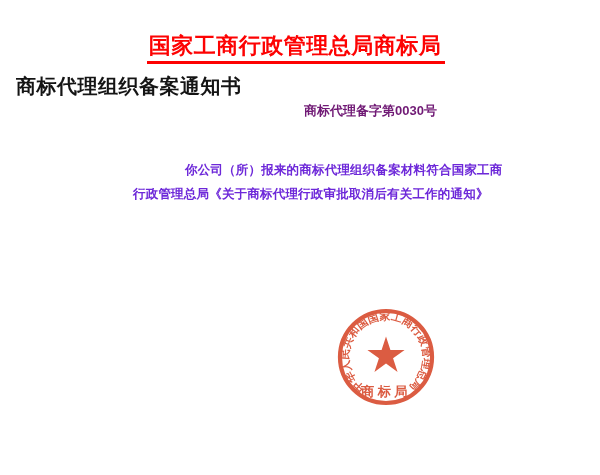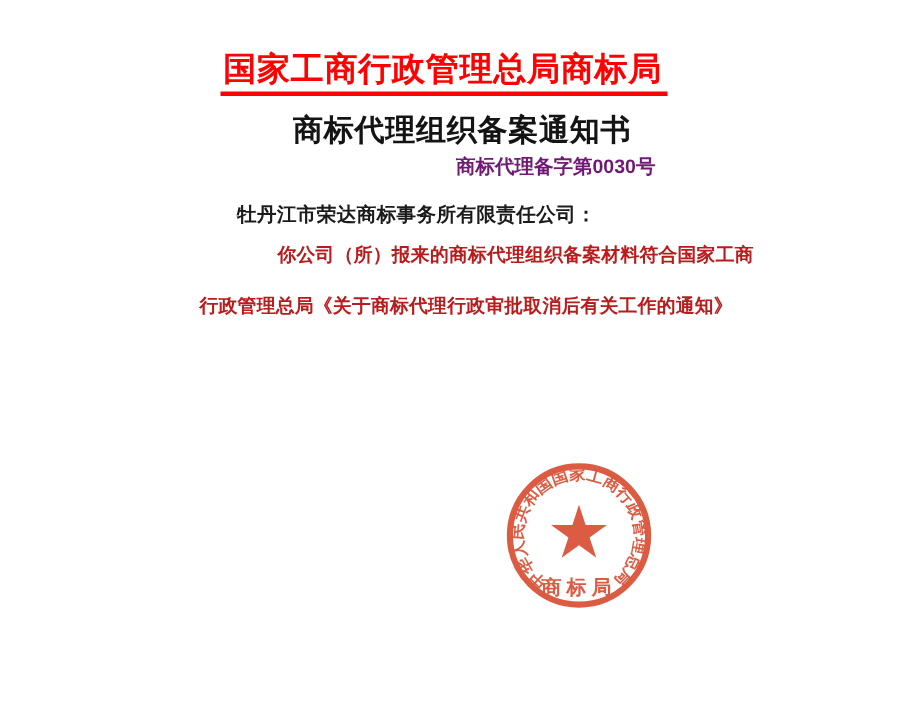--- a/index.html
+++ b/index.html
@@ -41,21 +41,20 @@
     left: 146px;
     top: 448px;
     width: 311px;
     height: 3.6px;
   }
   .doc-title {
     position: absolute;
     top: 73px;
     left: 16px;
     width: 584px;
-    text-align: center;
     font-size: 20px;
     font-weight: bold;
     letter-spacing: 0.5px;
     color: #141414;
     white-space: nowrap;
   }
   .doc-number {
     position: absolute;
     top: 102px;
     left: 304px;
@@ -72,25 +71,25 @@
     font-weight: bold;
     letter-spacing: 0.3px;
     color: #1b1b1b;
     white-space: nowrap;
   }
   .para-line {
     position: absolute;
     font-size: 12.5px;
     font-weight: bold;
     letter-spacing: 0.2px;
-    color: #b91c1c;
+    color: #6d28d9;
     white-space: nowrap;
   }
   .para-line-1 { top: 162px; left: 185px; }
-  .para-line-2 { top: 196px; left: 133px; text-align: center; }
+  .para-line-2 { top: 186px; left: 133px; text-align: center; }
   .para-line-3 { top: 210px; left: 133px; }
   .seal {
     position: absolute;
     left: 337px;
     top: 308px;
     width: 98px;
     height: 98px;
     opacity: 0.93;
     mix-blend-mode: multiply;
   }
@@ -112,21 +111,20 @@
 <div class="page">
 
   <div class="issuer">国家工商行政管理总局商标局</div>
 
   <div class="rule rule-top"></div>
 
   <div class="doc-title">商标代理组织备案通知书</div>
 
   <div class="doc-number">商标代理备字第0030号</div>
 
-  <div class="salutation">牡丹江市荣达商标事务所有限责任公司：</div>
 
   <div class="para-line para-line-1">你公司（所）报来的商标代理组织备案材料符合国家工商</div>
 
   <div class="para-line para-line-2">行政管理总局《关于商标代理行政审批取消后有关工作的通知》</div>
 
 
   <div class="seal">
     <svg viewBox="0 0 100 100" width="98" height="98" xmlns="http://www.w3.org/2000/svg">
       <defs>
         <path id="sealArc" d="M 28.2 81.1 A 38 38 0 1 1 71.8 81.1" fill="none"></path>

